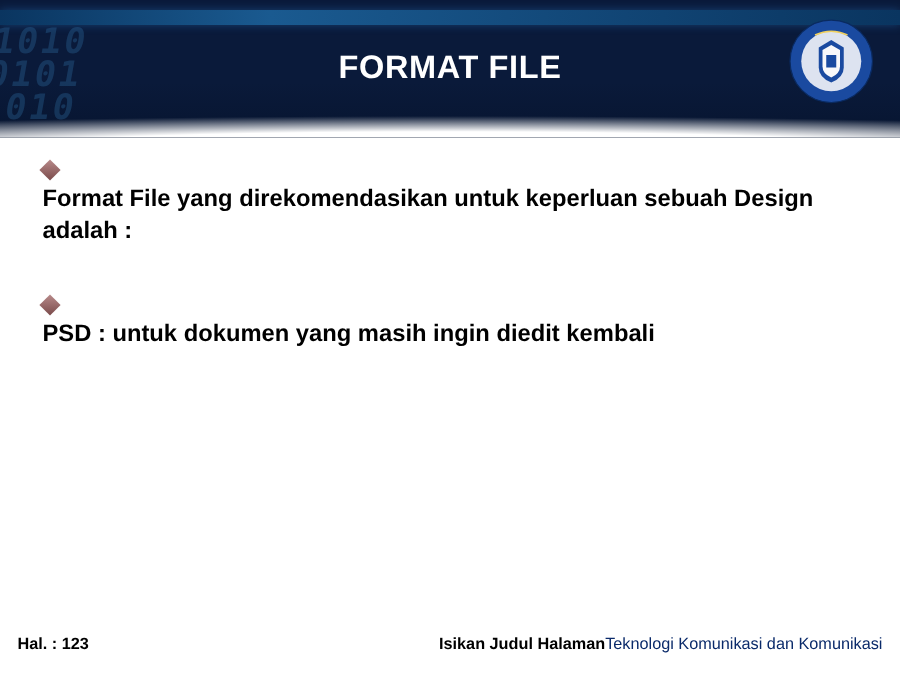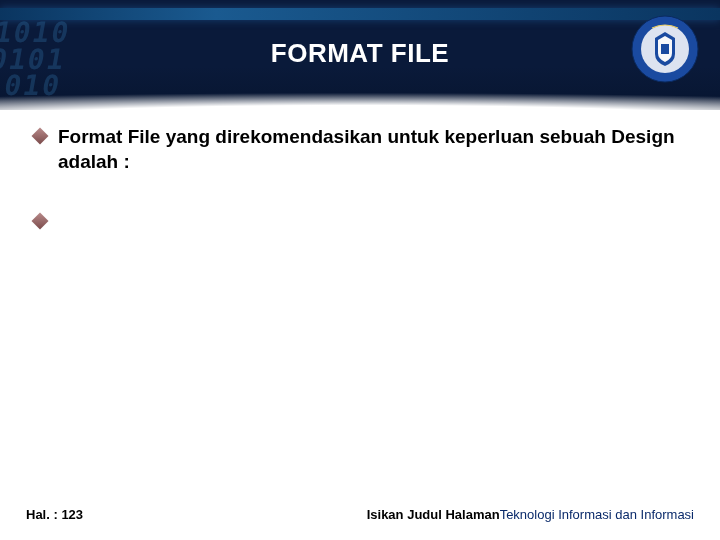--- a/index.html
+++ b/index.html
@@ -72,39 +72,40 @@
     right: 30px;
   }
   .bullet {
     display: flex;
     gap: 6px;
     font-size: 19px;
     font-weight: bold;
     color: #000;
     line-height: 1.3;
     margin-bottom: 36px;
+    flex-direction: column;
   }
   .diamond {
     flex: 0 0 auto;
     display: inline-block;
     width: 12px;
     height: 12px;
     background: linear-gradient(135deg, #b88a8a 0%, #7a4a4a 100%);
     transform: rotate(45deg);
     margin-top: 5px;
     margin-right: 6px;
   }
   .footer {
     position: absolute;
     bottom: 18px;
     left: 0;
     right: 0;
     display: flex;
     align-items: center;
-    padding: 0 26px;
+    padding: 0 14px;
     font-size: 13px;
   }
   .footer-left {
     font-weight: bold;
     color: #000;
     flex: 0 0 170px;
   }
   .footer-center {
     flex: 1 1 auto;
     font-weight: bold;
@@ -139,20 +140,21 @@
   </div>
 </div>
 
 <div class="content">
   <div class="bullet">
     <span class="diamond"></span>
     <span>Format File yang direkomendasikan untuk keperluan sebuah Design adalah :</span>
   </div>
   <div class="bullet">
     <span class="diamond"></span>
+    <span>PSD : untuk dokumen yang masih ingin diedit kembali</span>
   </div>
 </div>
 
 <div class="footer">
   <div class="footer-left">Hal. : 123</div>
   <div class="footer-center">Isikan Judul Halaman</div>
-  <div class="footer-right">Teknologi Informasi dan Informasi</div>
+  <div class="footer-right">Teknologi Komunikasi dan Komunikasi</div>
 </div>
 
 </body></html>

